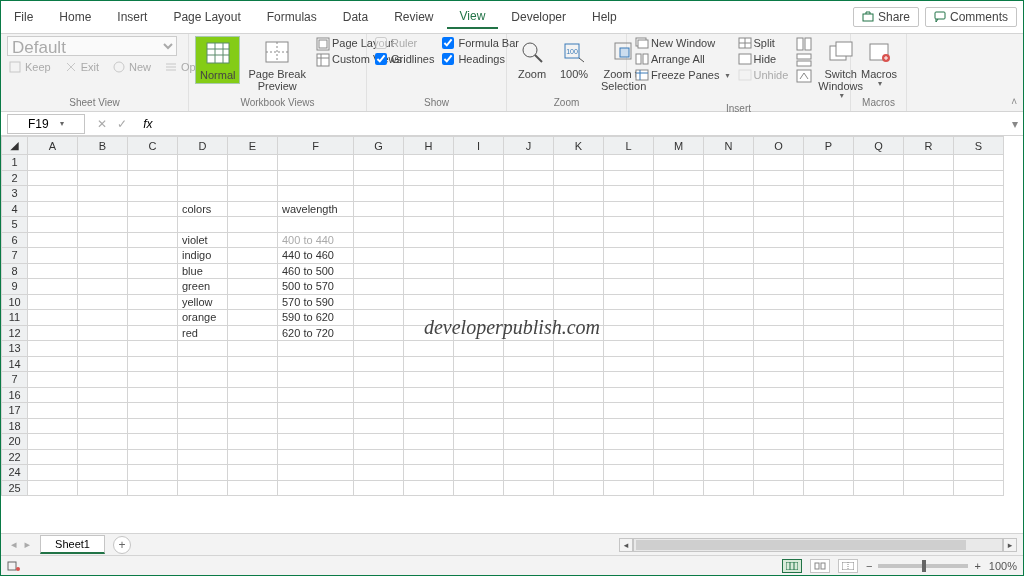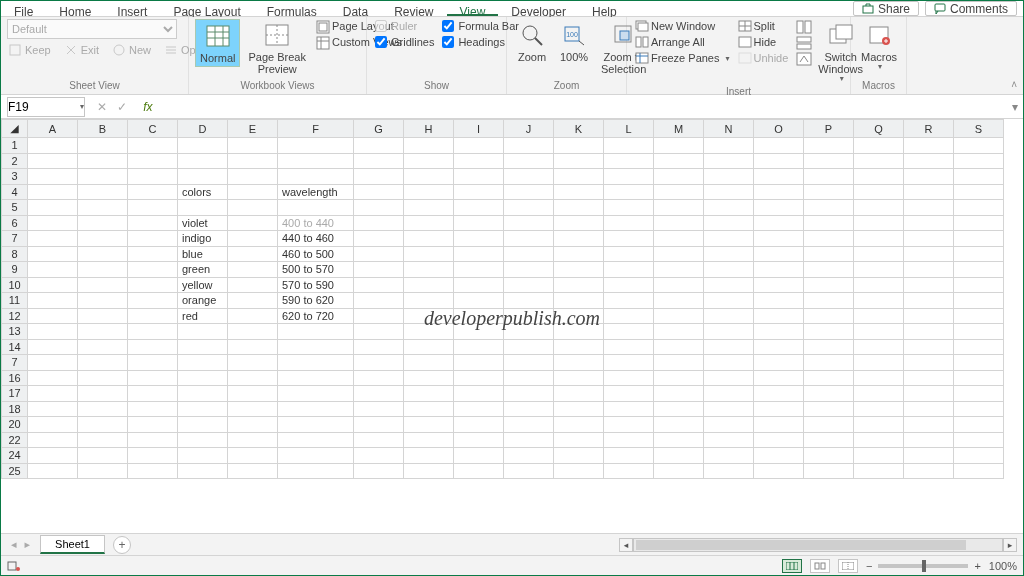--- a/index.html
+++ b/index.html
@@ -1,45 +1,45 @@
 <!DOCTYPE html>
 <html><head>
 <meta charset="utf-8">
 <style>
 * { margin: 0; padding: 0; box-sizing: border-box; font-family: 'Segoe UI', Tahoma, sans-serif; }
 body { background: #fff; width: 1024px; height: 576px; overflow: hidden; border: 1px solid #0a7a46; display: flex; flex-direction: column; }
 
 
-.menu-tabs { display: flex; height: 16px; background: #fff; border-bottom: 1px solid #d4d4d4; font-size: 12px; }
+.menu-tabs { display: flex; align-items: center; height: 33px; background: #fff; border-bottom: 1px solid #d4d4d4; font-size: 12px; }
 .menu-tabs .tab { padding: 4px 13px; color: #444; cursor: pointer; }
 .menu-tabs .tab.active { border-bottom: 2px solid #217346; color: #217346; }
 .menu-tabs .spacer { flex: 1; }
 .menu-tabs .right-btn { display: flex; align-items: center; gap: 4px; padding: 2px 8px; border: 1px solid #c5c5c5; border-radius: 2px; margin-right: 6px; font-size: 12px; color: #444; cursor: pointer; }
 
 
 .ribbon { display: flex; height: 78px; background: #f3f3f3; border-bottom: 1px solid #d4d4d4; font-size: 11px; color: #444; position: relative; }
 .ribbon-group { border-right: 1px solid #e1e1e1; padding: 2px 6px 2px 6px; display: flex; flex-direction: column; position: relative; }
 .ribbon-group .body { flex: 1; display: flex; align-items: flex-start; gap: 4px; }
 .ribbon-group .label { text-align: center; font-size: 10px; color: #777; padding-bottom: 1px; }
 .rb-btn { display: flex; flex-direction: column; align-items: center; justify-content: center; padding: 2px 4px; cursor: pointer; text-align: center; line-height: 1.1; }
 .rb-btn .ic { width: 20px; height: 20px; margin-bottom: 2px; display: flex; align-items: center; justify-content: center; }
 .rb-btn.big .ic { width: 30px; height: 28px; }
 .rb-small { display: flex; align-items: center; gap: 4px; padding: 1px 2px; cursor: pointer; white-space: nowrap; }
 .rb-small .ic, .rb-small input[type=checkbox] { width: 12px; height: 12px; }
 .rb-col { display: flex; flex-direction: column; gap: 2px; justify-content: flex-start; }
 .greyed { color: #aaa; }
 .greyed .ic svg, .greyed svg { opacity: .4; }
 .collapse-caret { position:absolute; right:6px; bottom:4px; font-size:10px; color:#888; cursor:pointer;}
-select.sheetview-sel { width: 170px; height: 20px; font-size: 11px; color: #aaa; background:#fafafa; border:1px solid #ccc; }
+select.sheetview-sel { width: 170px; height: 20px; font-size: 17px; color: #aaa; background:#fafafa; border:1px solid #ccc; }
 
 
 .fx-row { display: flex; align-items: center; height: 24px; border-bottom: 1px solid #d4d4d4; background: #fff; font-size: 12px; }
-.name-box { width: 78px; border: 1px solid #c5c5c5; margin: 0 2px 0 6px; height: 20px; display: flex; align-items: center; padding: 0 0; justify-content: space-between; }
+.name-box { width: 78px; border: 1px solid #c5c5c5; margin: 0 2px 0 6px; height: 20px; display: flex; align-items: center; padding: 0 20px; justify-content: space-between; }
 .fx-icons { display: flex; align-items: center; gap: 10px; padding: 0 10px; color: #aaa; }
-.fx-label { font-style: italic; color: #4d7c0f; padding: 0 6px; }
+.fx-label { font-style: italic; color: #000000; padding: 0 6px; }
 .fx-input { flex: 1; border: none; height: 20px; outline: none; }
 .fx-drop { width: 16px; text-align: center; color: #888; cursor: pointer; }
 
 
 .grid-wrap { flex: 1; position: relative; overflow: hidden; background:#fff; }
 .grid { border-collapse: collapse; table-layout: fixed; }
 .grid th, .grid td { border: 1px solid #d4d4d4; font-size: 11px; font-weight: normal; color: #333; }
 .grid thead th { background: #eef0f1; height: 18px; text-align: center; position: sticky; top:0; }
 .grid tbody th { background: #eef0f1; width: 26px; text-align: center; }
 .grid td { height: 15.5px; padding: 0 4px; text-align: left; vertical-align: middle; background:#fff;}
@@ -149,21 +149,21 @@
             </span>
             <span>Options</span>
           </span>
       </div>
     </div>
     <div class="label">Sheet View</div>
   </div>
 
   <div class="ribbon-group" style="width:178px">
     <div class="body">
-      <div class="rb-btn big" style="background:#7dd3fc;border:1px solid #a9c9b0;">
+      <div class="rb-btn big" style="background:#84cc16;border:1px solid #a9c9b0;">
         <span class="ic">
             <svg width="26" height="24">
               <rect x="2" y="2" width="22" height="20" fill="#fff" stroke="#5b8a6a"></rect>
               <line x1="2" y1="8" x2="24" y2="8" stroke="#5b8a6a"></line>
               <line x1="2" y1="14" x2="24" y2="14" stroke="#5b8a6a"></line>
               <line x1="10" y1="2" x2="10" y2="22" stroke="#5b8a6a"></line>
               <line x1="18" y1="2" x2="18" y2="22" stroke="#5b8a6a"></line>
             </svg>
           </span>
         <span>Normal</span>

